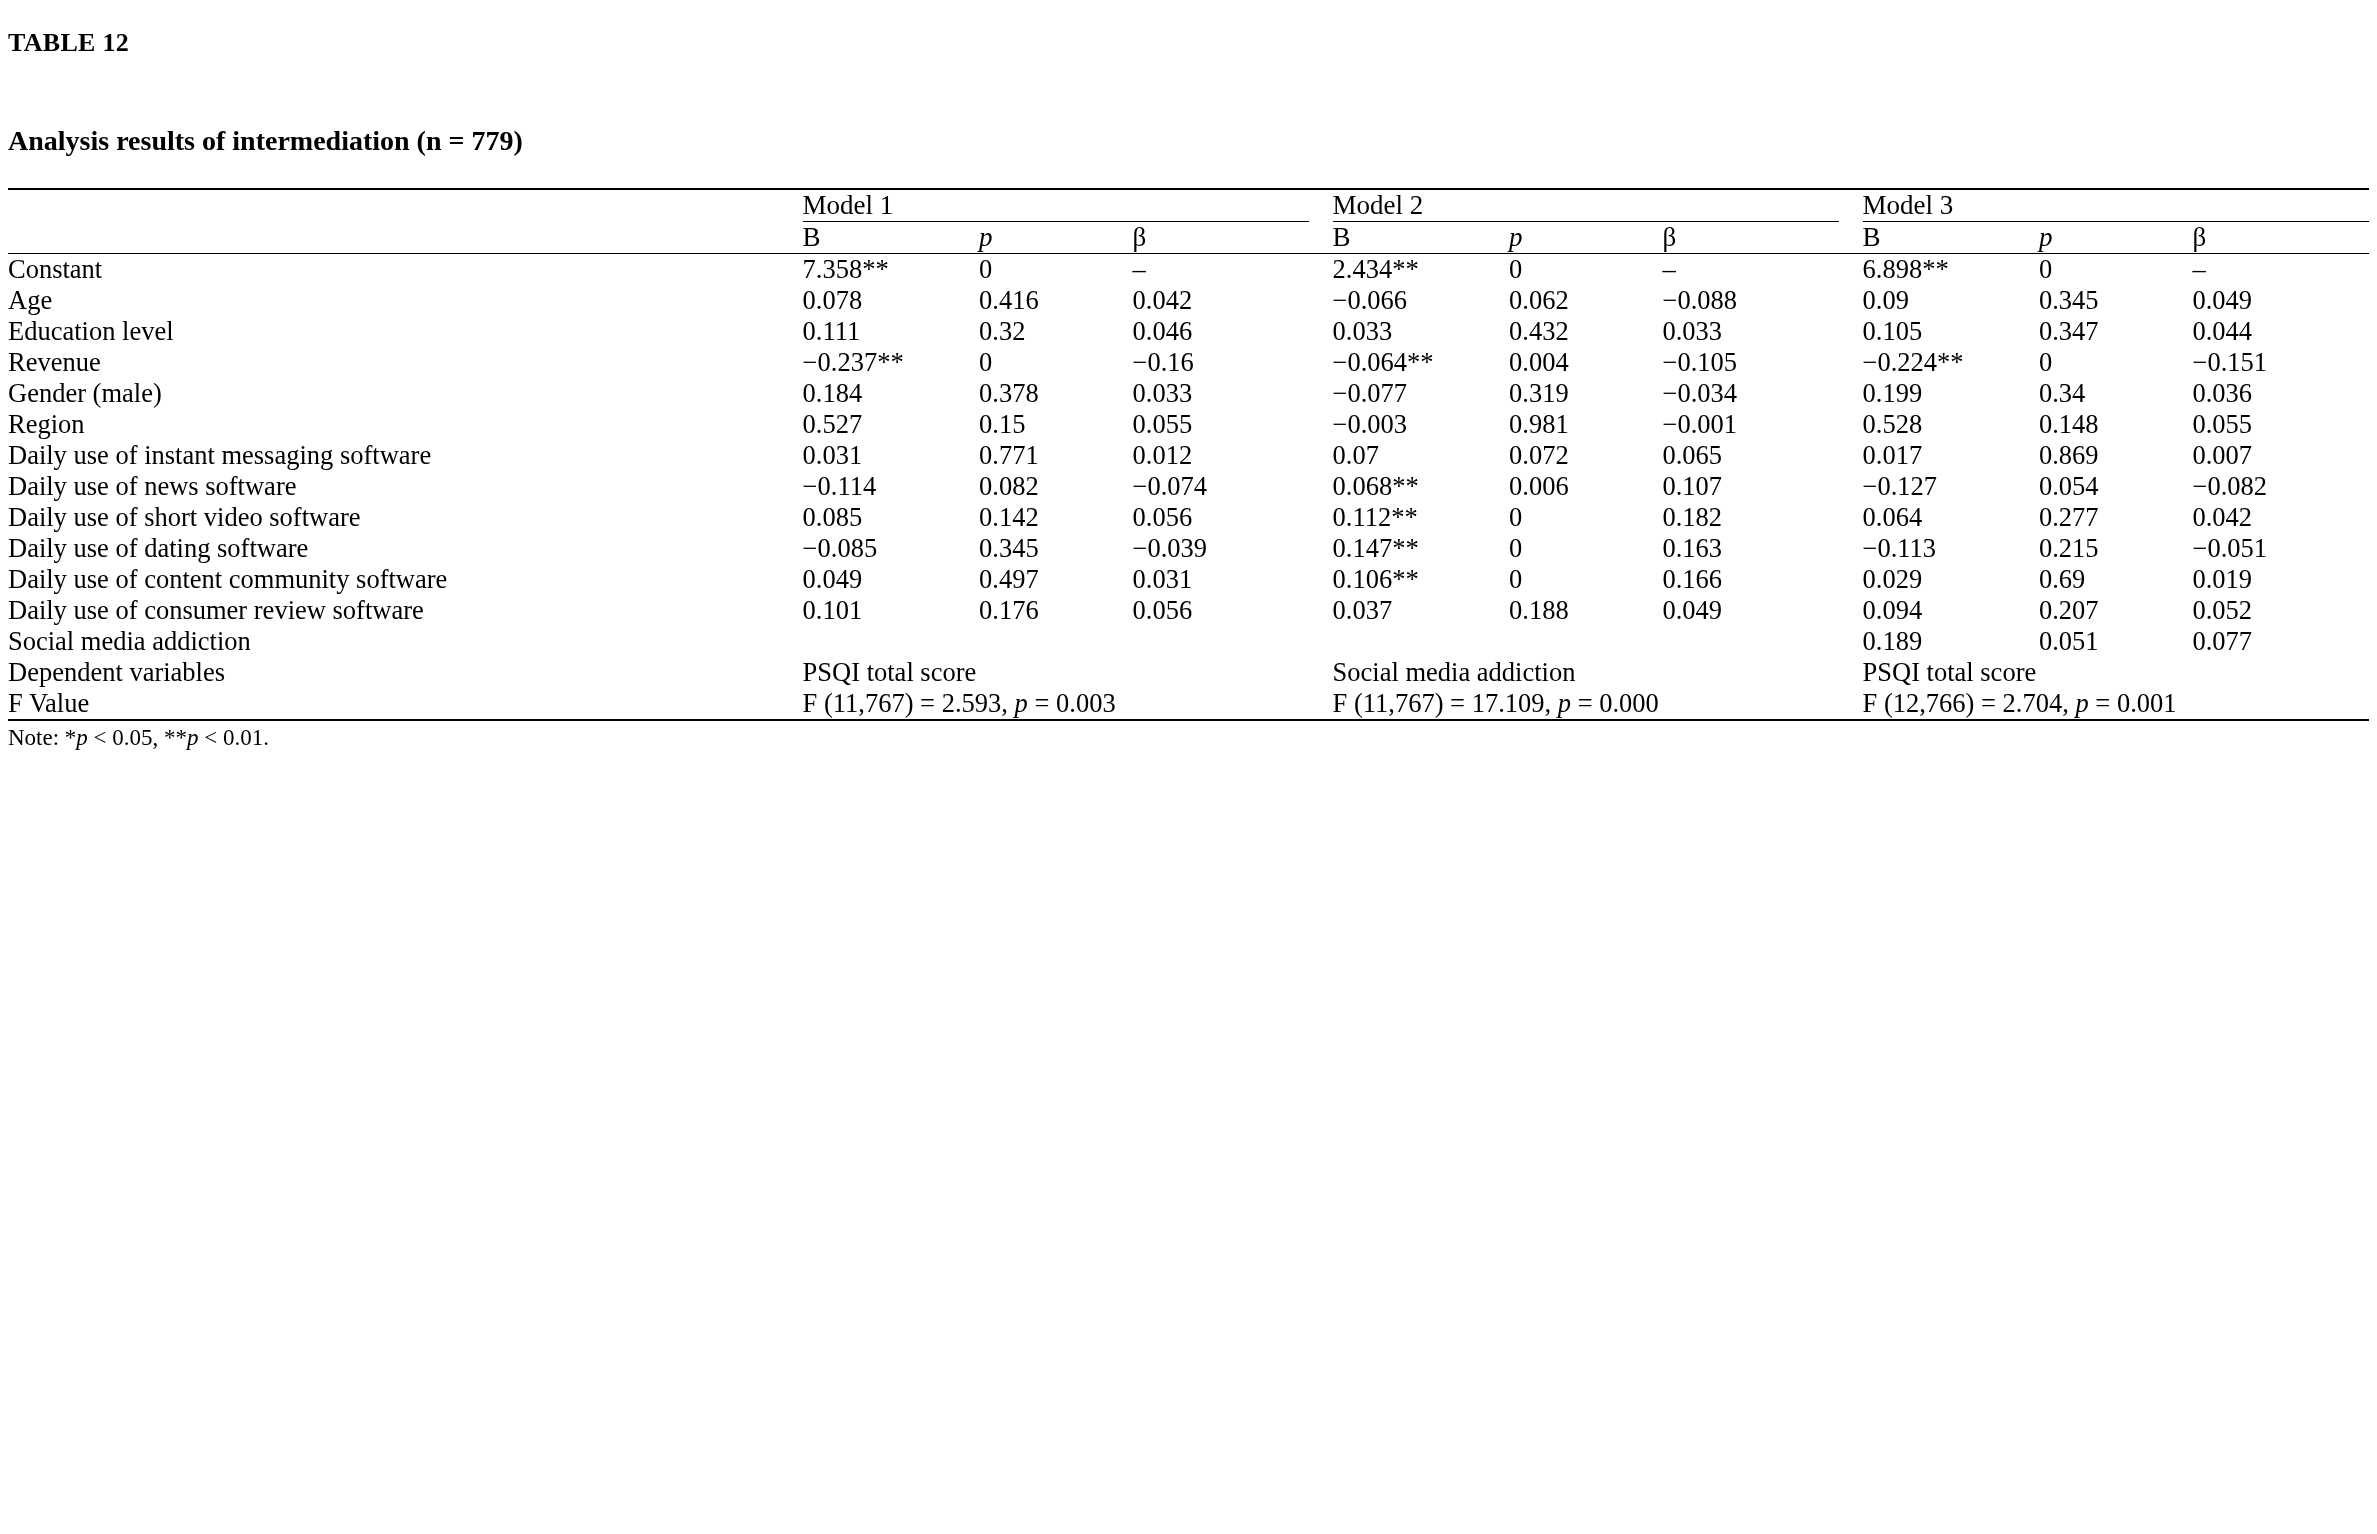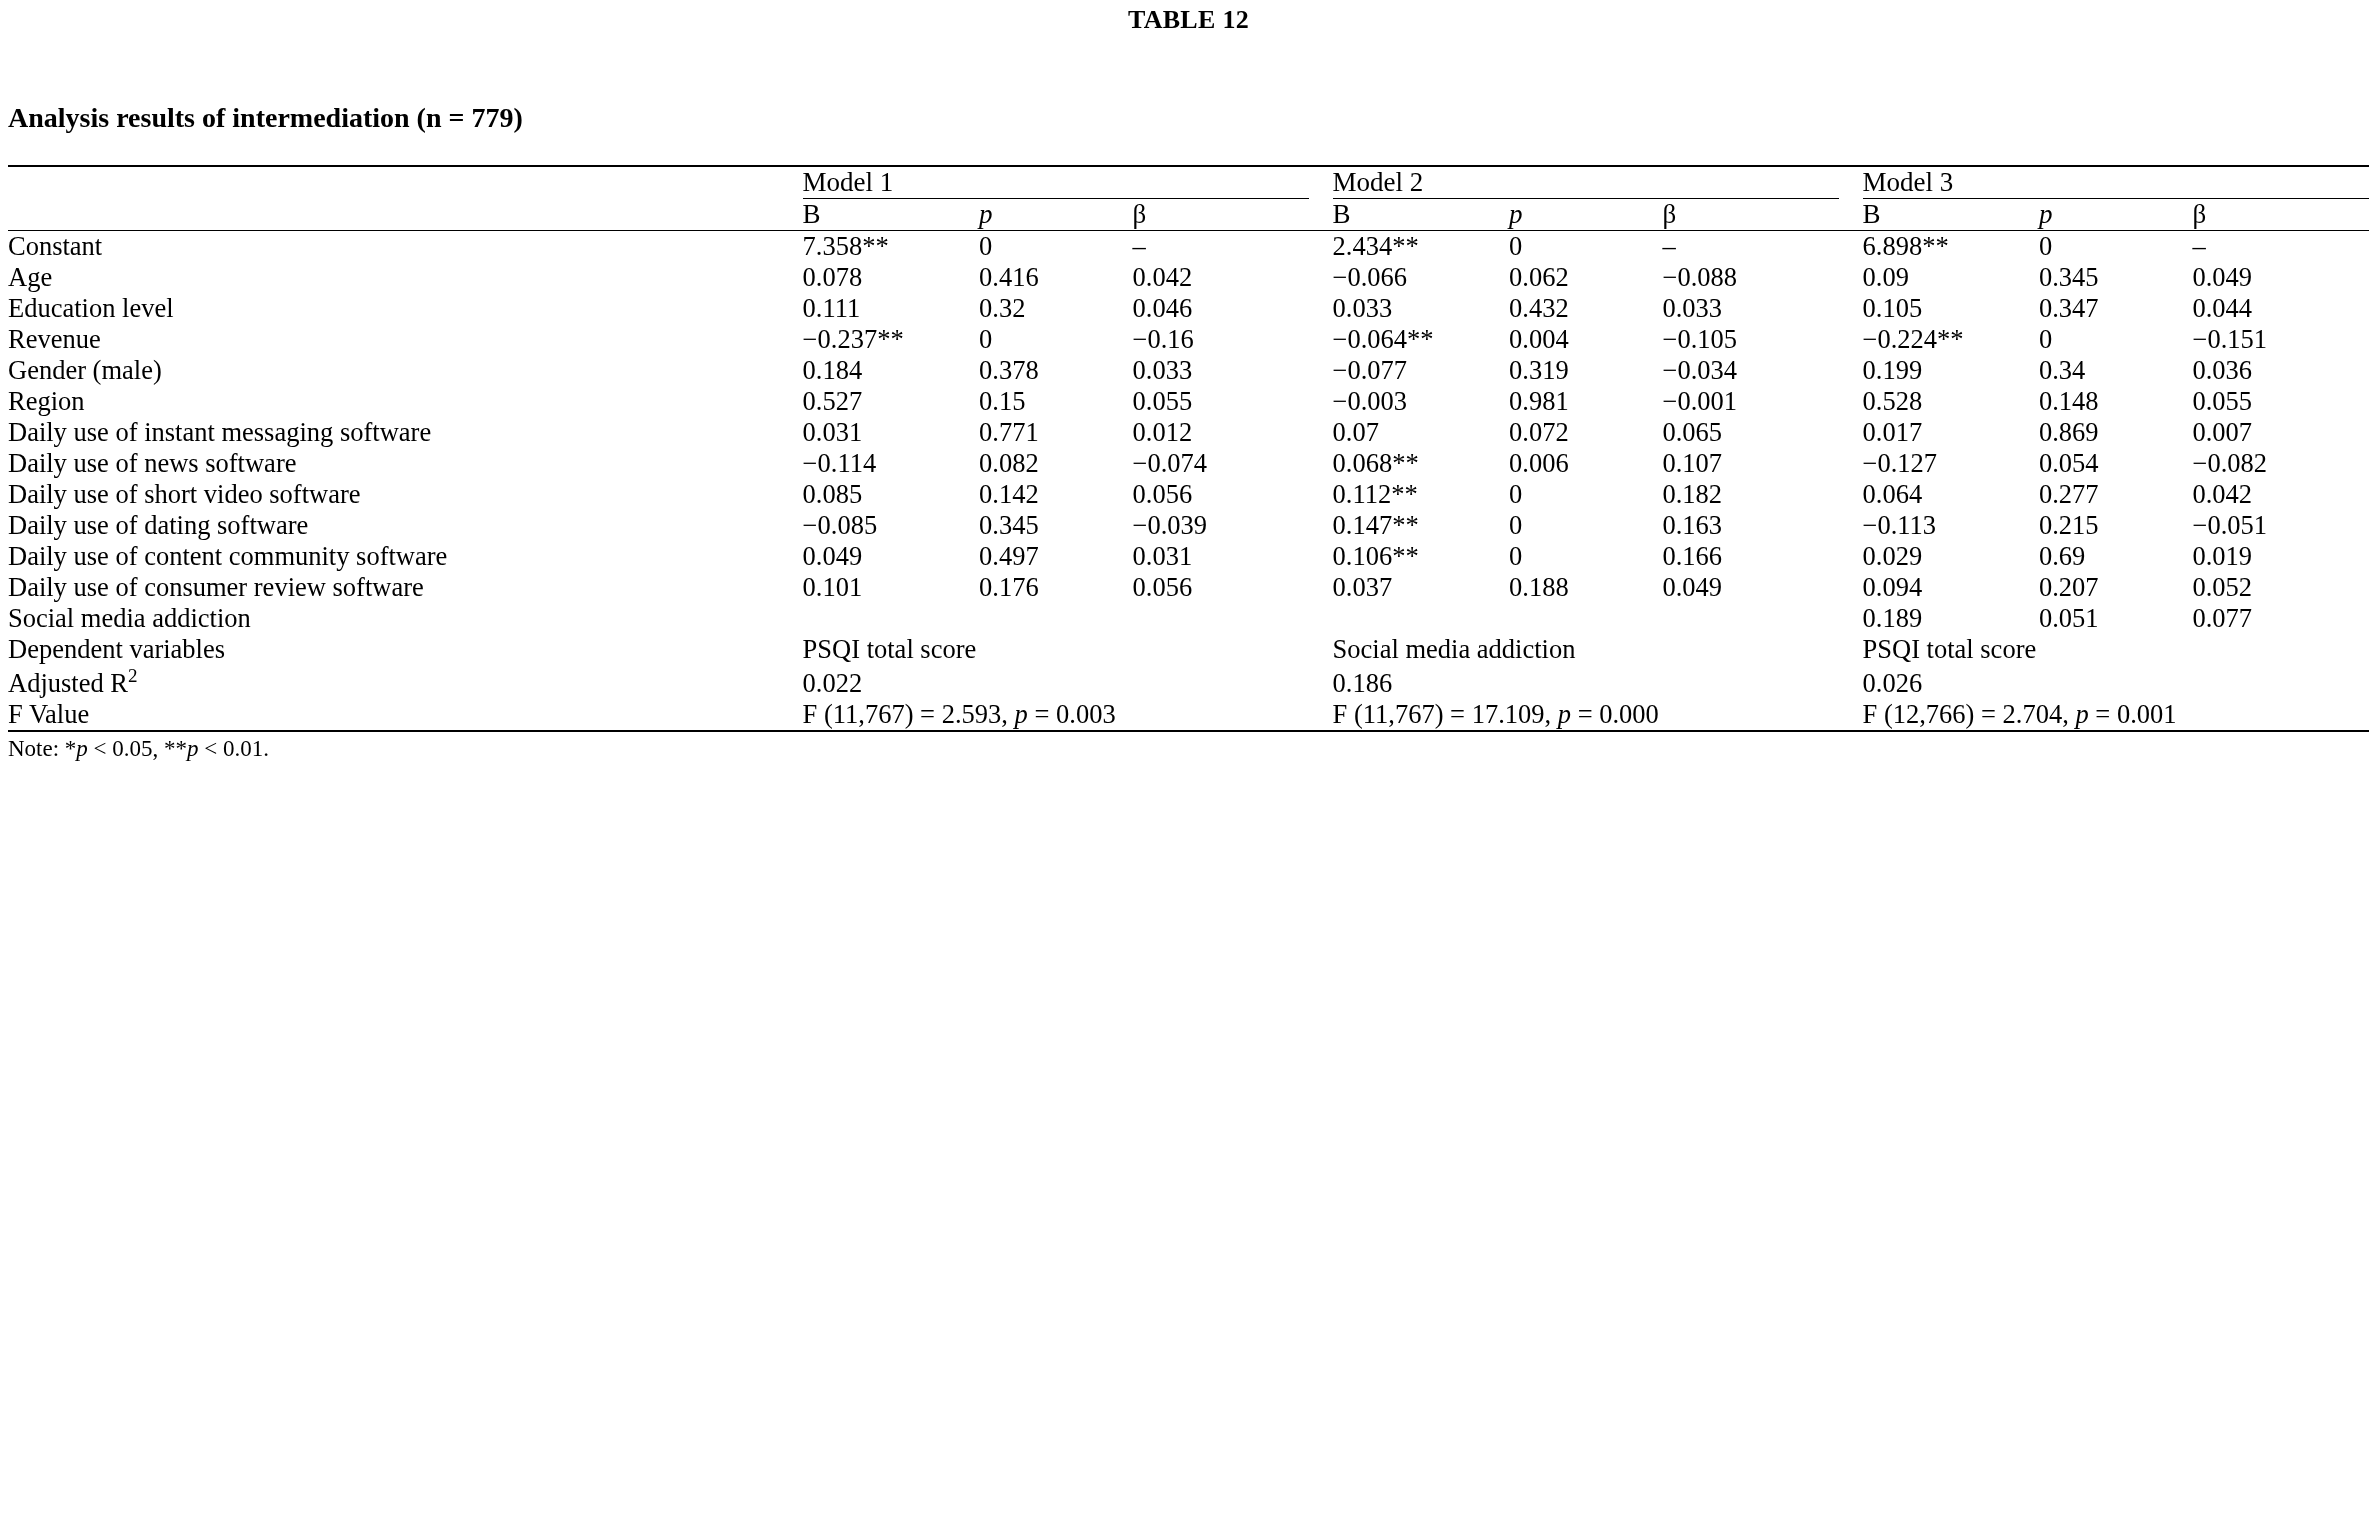--- a/index.html
+++ b/index.html
@@ -15,25 +15,25 @@
     -webkit-font-smoothing: antialiased;
   }
   .page {
     width: 2377px;
     height: 1535px;
     box-sizing: border-box;
     padding: 0 8px;
     position: relative;
   }
   .table-number {
-    text-align: center;
+    text-align: left;
     font-weight: bold;
     font-size: 26px;
     letter-spacing: 0.3px;
-    padding-top: 5px;
+    padding-top: 28px;
   }
   .table-title {
     text-align: left;
     font-weight: bold;
     font-size: 28px;
     padding-top: 67px;
   }
   table.main {
     width: 100%;
     border-collapse: collapse;
@@ -356,28 +356,20 @@
       <tr class="dep-row">
         <td>Dependent variables</td>
         <td colspan="3">PSQI total score</td>
         <td></td>
         <td colspan="3">Social media addiction</td>
         <td></td>
         <td colspan="3">PSQI total score</td>
       </tr>
 
 
-      <tr class="stat-row">
-        <td><span>Adjusted R</span><span class="sup">2</span></td>
-        <td colspan="3">0.022</td>
-        <td></td>
-        <td colspan="3">0.186</td>
-        <td></td>
-        <td colspan="3">0.026</td>
-      </tr>
 
       <tr class="stat-row rule-bottom">
         <td>F Value</td>
         <td colspan="3"><span>F (11,767) = 2.593, </span><span style="font-style:italic">p</span><span> = 0.003</span></td>
         <td></td>
         <td colspan="3"><span>F (11,767) = 17.109, </span><span style="font-style:italic">p</span><span> = 0.000</span></td>
         <td></td>
         <td colspan="3"><span>F (12,766) = 2.704, </span><span style="font-style:italic">p</span><span> = 0.001</span></td>
       </tr>
     </tbody>

